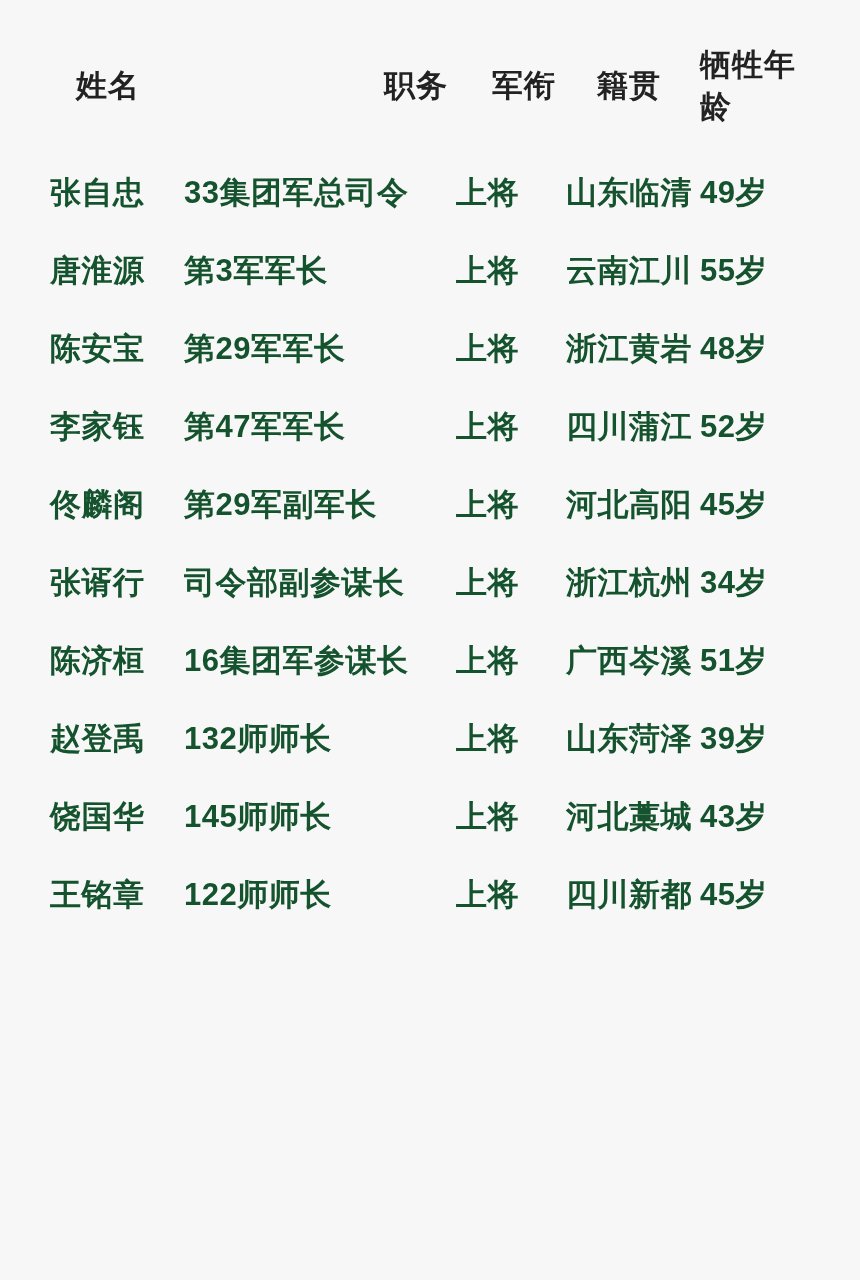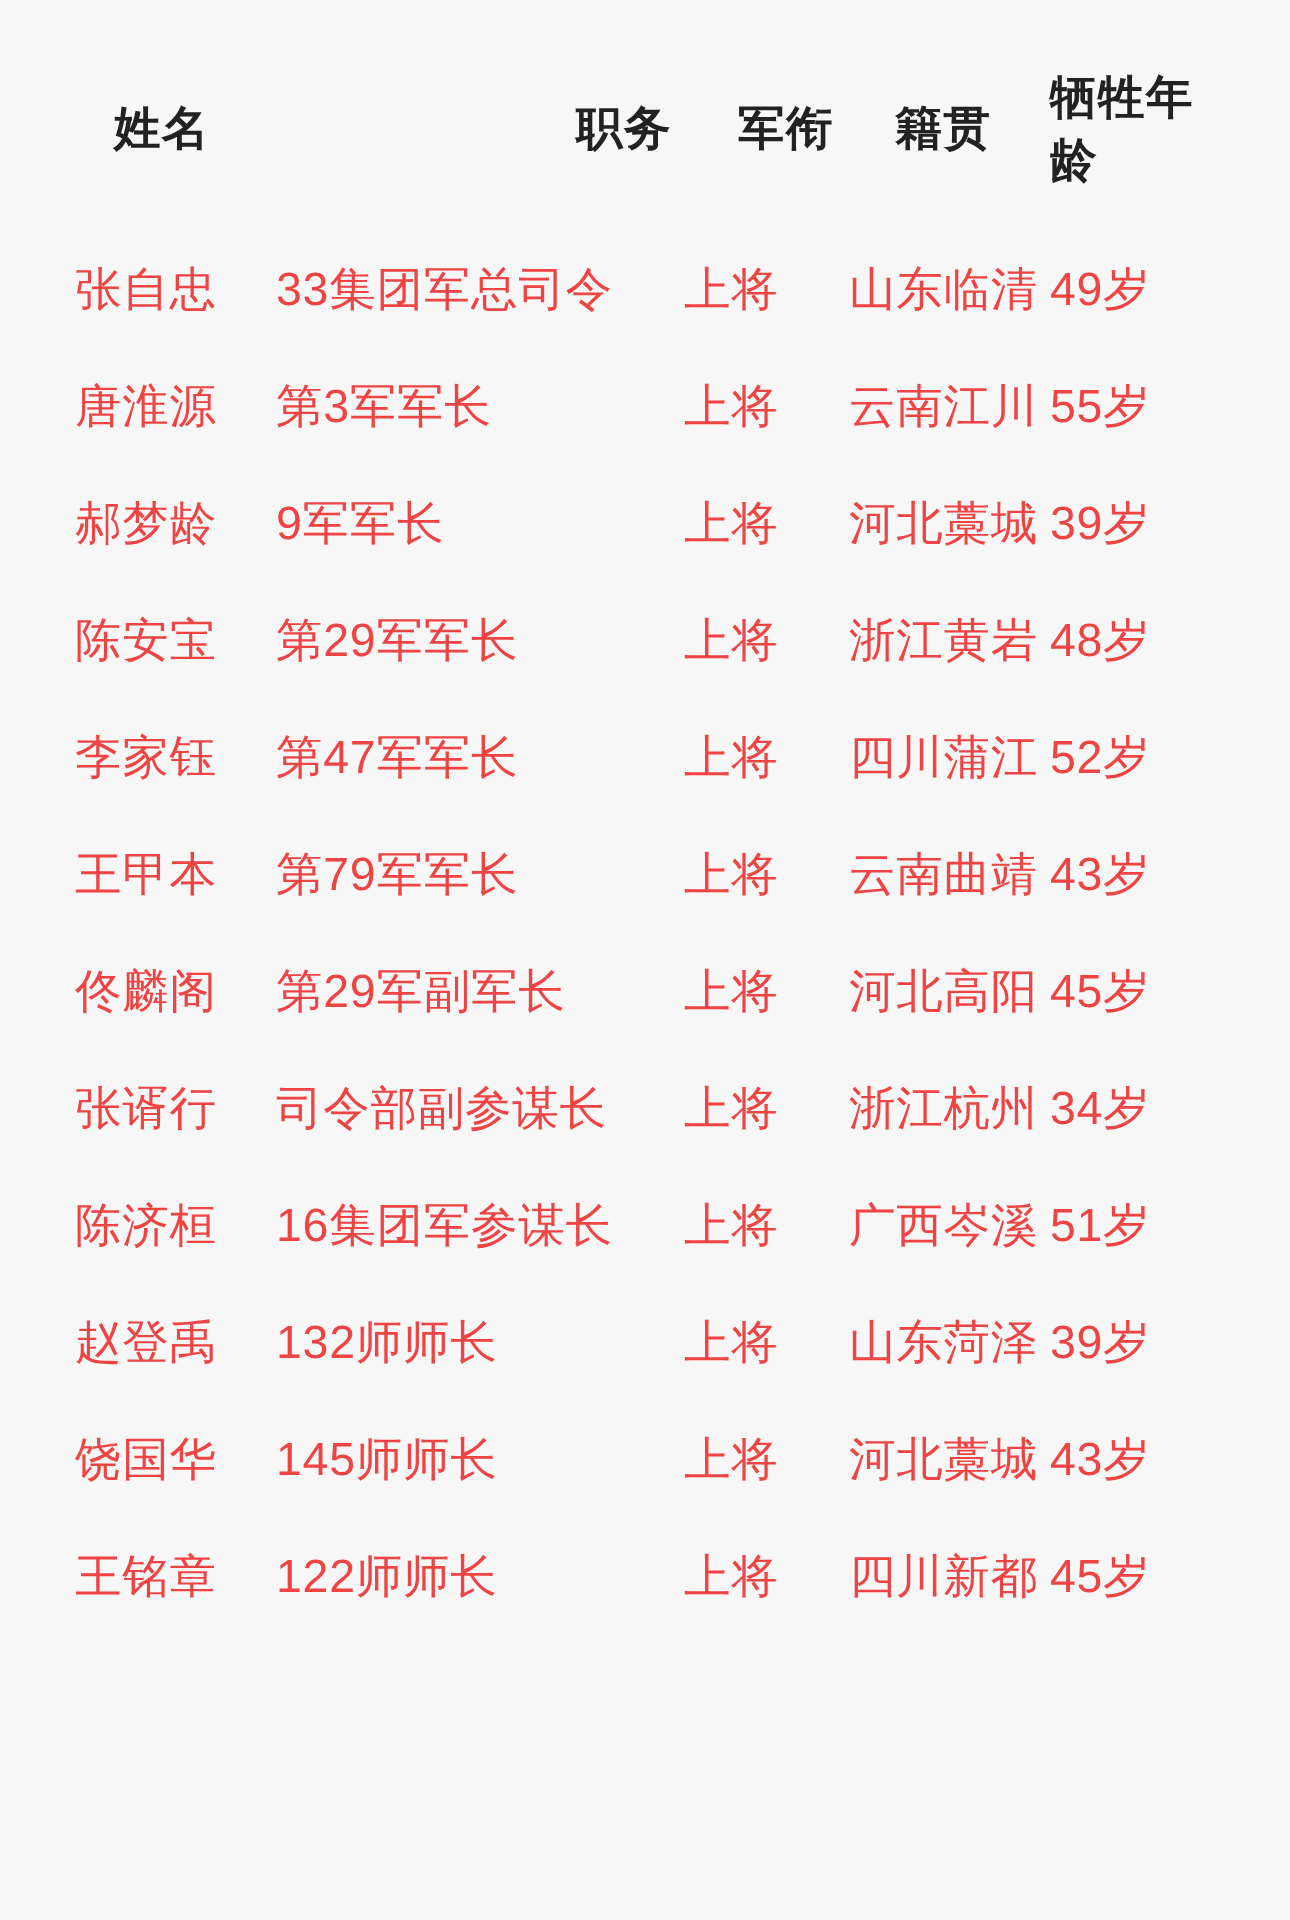--- a/index.html
+++ b/index.html
@@ -42,22 +42,22 @@
     letter-spacing: 1px;
   }
   thead th.h-name   { text-align: left;   padding-left: 36px; }
   thead th.h-post   { text-align: right;   padding-left: 40px; }
   thead th.h-rank   { text-align: right;   padding-left: 8px; }
   thead th.h-origin { text-align: center;   padding-left: 6px; }
   thead th.h-age    { text-align: left;   padding-left: 4px; }
 
   tbody td {
     font-size: 31px;
-    font-weight: 400;
-    color: #ef4444;
+    font-weight: 700;
+    color: #14532d;
     padding: 18px 0 18px 0;
     vertical-align: middle;
     white-space: nowrap;
     letter-spacing: 0.5px;
   }
   tbody td.t-name   { padding-left: 10px; }
   tbody td.t-post   { padding-left: 6px; }
   tbody td.t-rank   { padding-left: 8px; }
   tbody td.t-origin { padding-left: 6px; text-align: center; }
   tbody td.t-age    { padding-left: 4px; }
@@ -96,46 +96,32 @@
         <td class="t-age">49岁</td>
       </tr>
       <tr>
         <td class="t-name">唐淮源</td>
         <td class="t-post">第3军军长</td>
         <td class="t-rank">上将</td>
         <td class="t-origin">云南江川</td>
         <td class="t-age">55岁</td>
       </tr>
       <tr>
-        <td class="t-name">郝梦龄</td>
-        <td class="t-post">9军军长</td>
-        <td class="t-rank">上将</td>
-        <td class="t-origin">河北藁城</td>
-        <td class="t-age">39岁</td>
-      </tr>
-      <tr>
         <td class="t-name">陈安宝</td>
         <td class="t-post">第29军军长</td>
         <td class="t-rank">上将</td>
         <td class="t-origin">浙江黄岩</td>
         <td class="t-age">48岁</td>
       </tr>
       <tr>
         <td class="t-name">李家钰</td>
         <td class="t-post">第47军军长</td>
         <td class="t-rank">上将</td>
         <td class="t-origin">四川蒲江</td>
         <td class="t-age">52岁</td>
-      </tr>
-      <tr>
-        <td class="t-name">王甲本</td>
-        <td class="t-post">第79军军长</td>
-        <td class="t-rank">上将</td>
-        <td class="t-origin">云南曲靖</td>
-        <td class="t-age">43岁</td>
       </tr>
       <tr>
         <td class="t-name">佟麟阁</td>
         <td class="t-post">第29军副军长</td>
         <td class="t-rank">上将</td>
         <td class="t-origin">河北高阳</td>
         <td class="t-age">45岁</td>
       </tr>
       <tr>
         <td class="t-name">张谞行</td>

